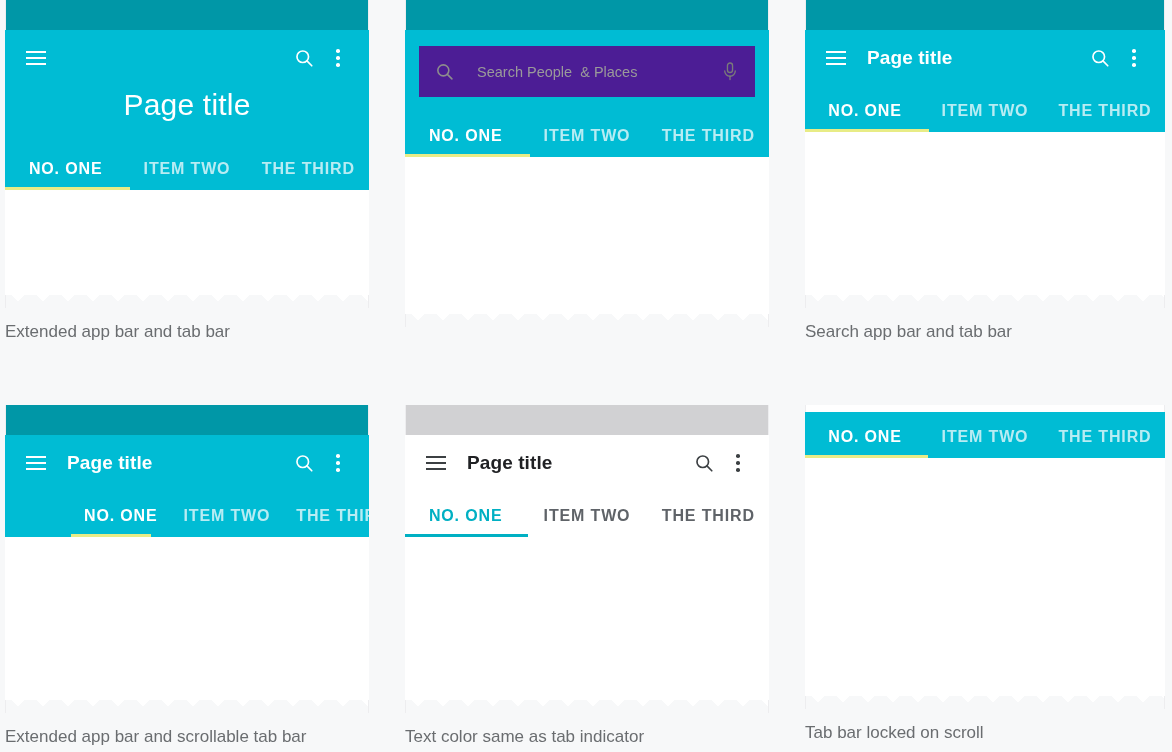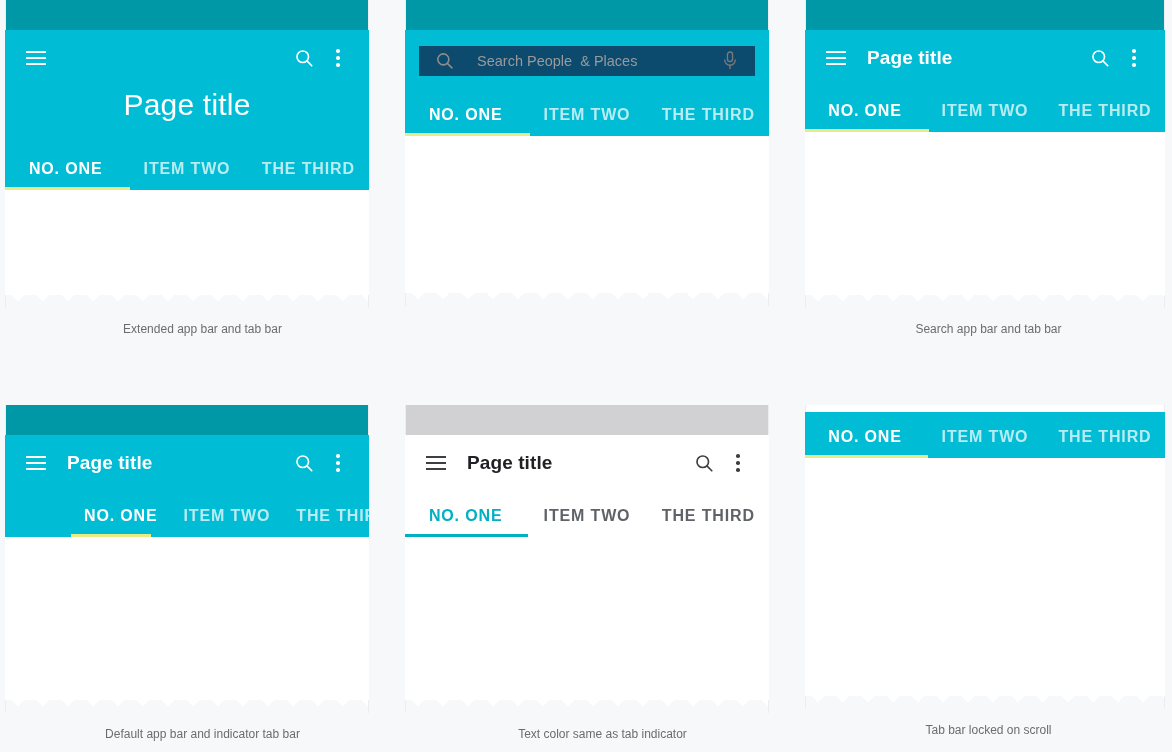--- a/index.html
+++ b/index.html
@@ -126,22 +126,22 @@
     text-align: center;
     padding: 2px 0 22px 0;
     letter-spacing: 0.2px;
   }
 
   
   .search-wrap {
     padding: 16px 14px 14px 14px;
   }
   .search-field {
-    background: #0c4a6e;
-    height: 30px;
+    background: #4c1d95;
+    height: 51px;
     display: flex;
     align-items: center;
     padding: 15px 16px;
     box-sizing: border-box;
   }
   .search-placeholder {
     flex: 1 1 auto;
     color: #9a9a9a;
     font-size: 14.5px;
     margin-left: 22px;
@@ -205,25 +205,24 @@
     background: #ededef;
   }
   .card-right-edge {
     position: absolute;
     right: 0; top: 0; bottom: 0;
     width: 1px;
     background: #ededef;
   }
 
   .caption {
-    font-size: 12px;
+    font-size: 17px;
     color: #6a6d70;
     padding-left: 5px;
     padding-top: 14px;
-    text-align: center;
   }
 </style>
 </head>
 <body>
 
 <div class="grid">
 
   <div class="cell cell-1">
     <div class="card">
       <div class="card-left-edge"></div>
@@ -392,21 +391,21 @@
           <div class="tab active">NO. ONE</div>
           <div class="tab">ITEM TWO</div>
           <div class="tab">THE THIRD</div>
           <div class="indicator" style="left:66px; width:80px;"></div>
         </div>
       </div>
 
       <div class="card-body" style="height:163px;"></div>
       <div class="torn"></div>
     </div>
-    <div class="caption">Default app bar and indicator tab bar</div>
+    <div class="caption">Extended app bar and scrollable tab bar</div>
   </div>
 
   <div class="cell cell-5">
     <div class="card dark">
       <div class="card-left-edge"></div>
       <div class="card-right-edge"></div>
 
       <div class="statusbar gray"></div>
 
       <div class="appbar white">

